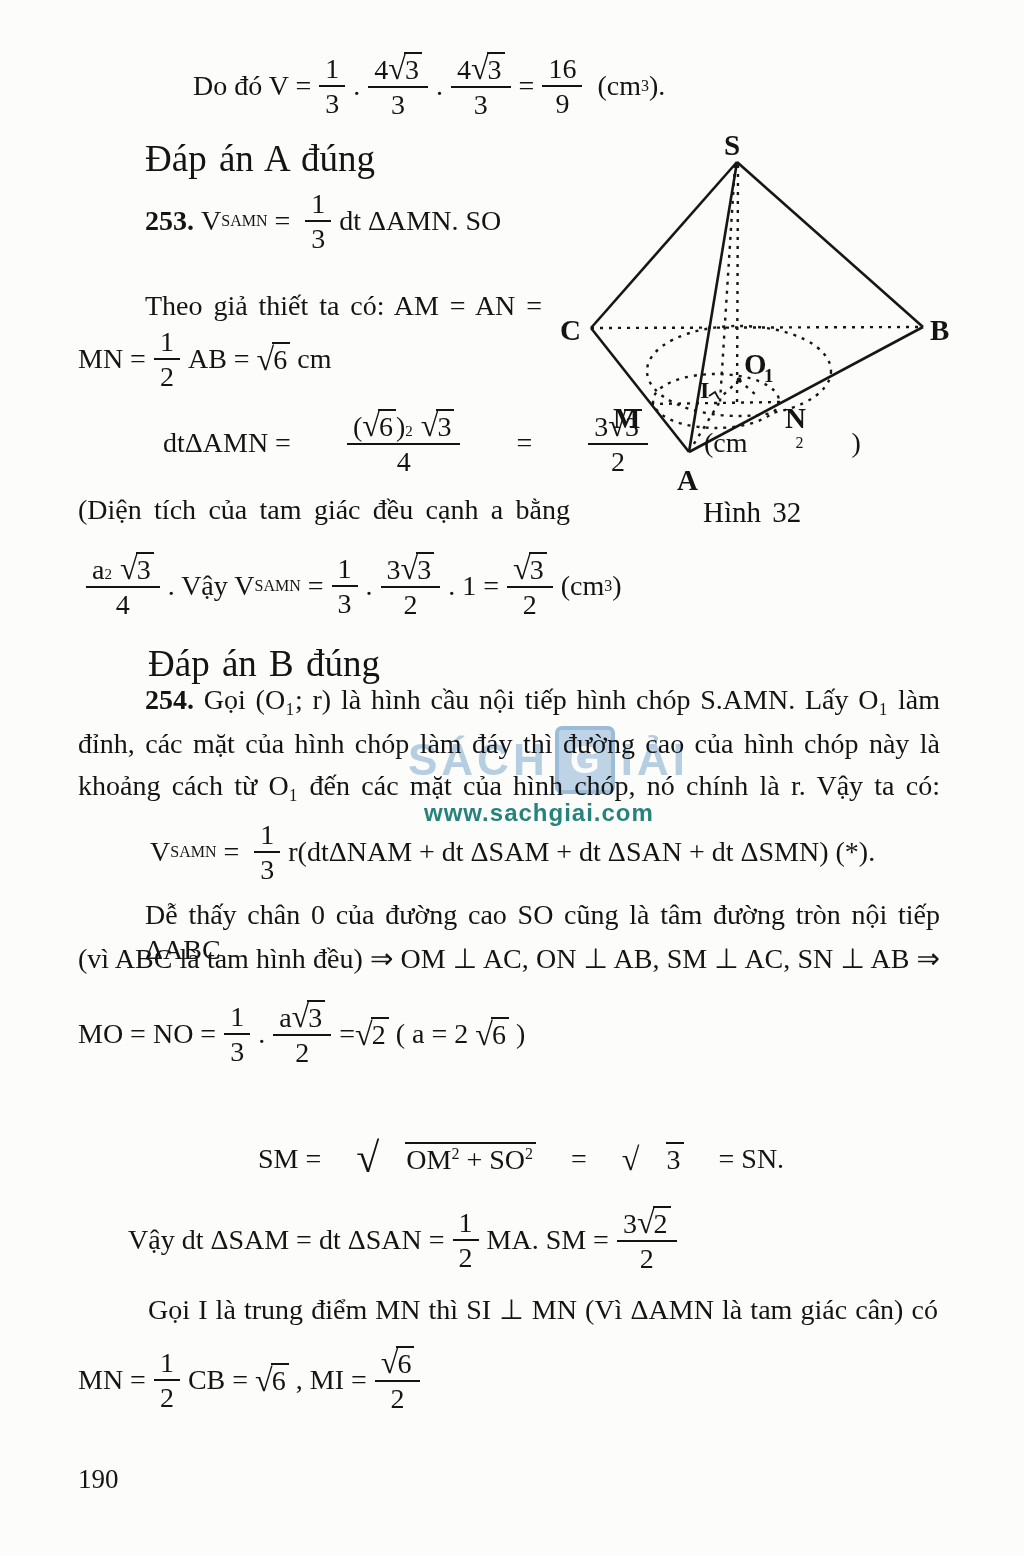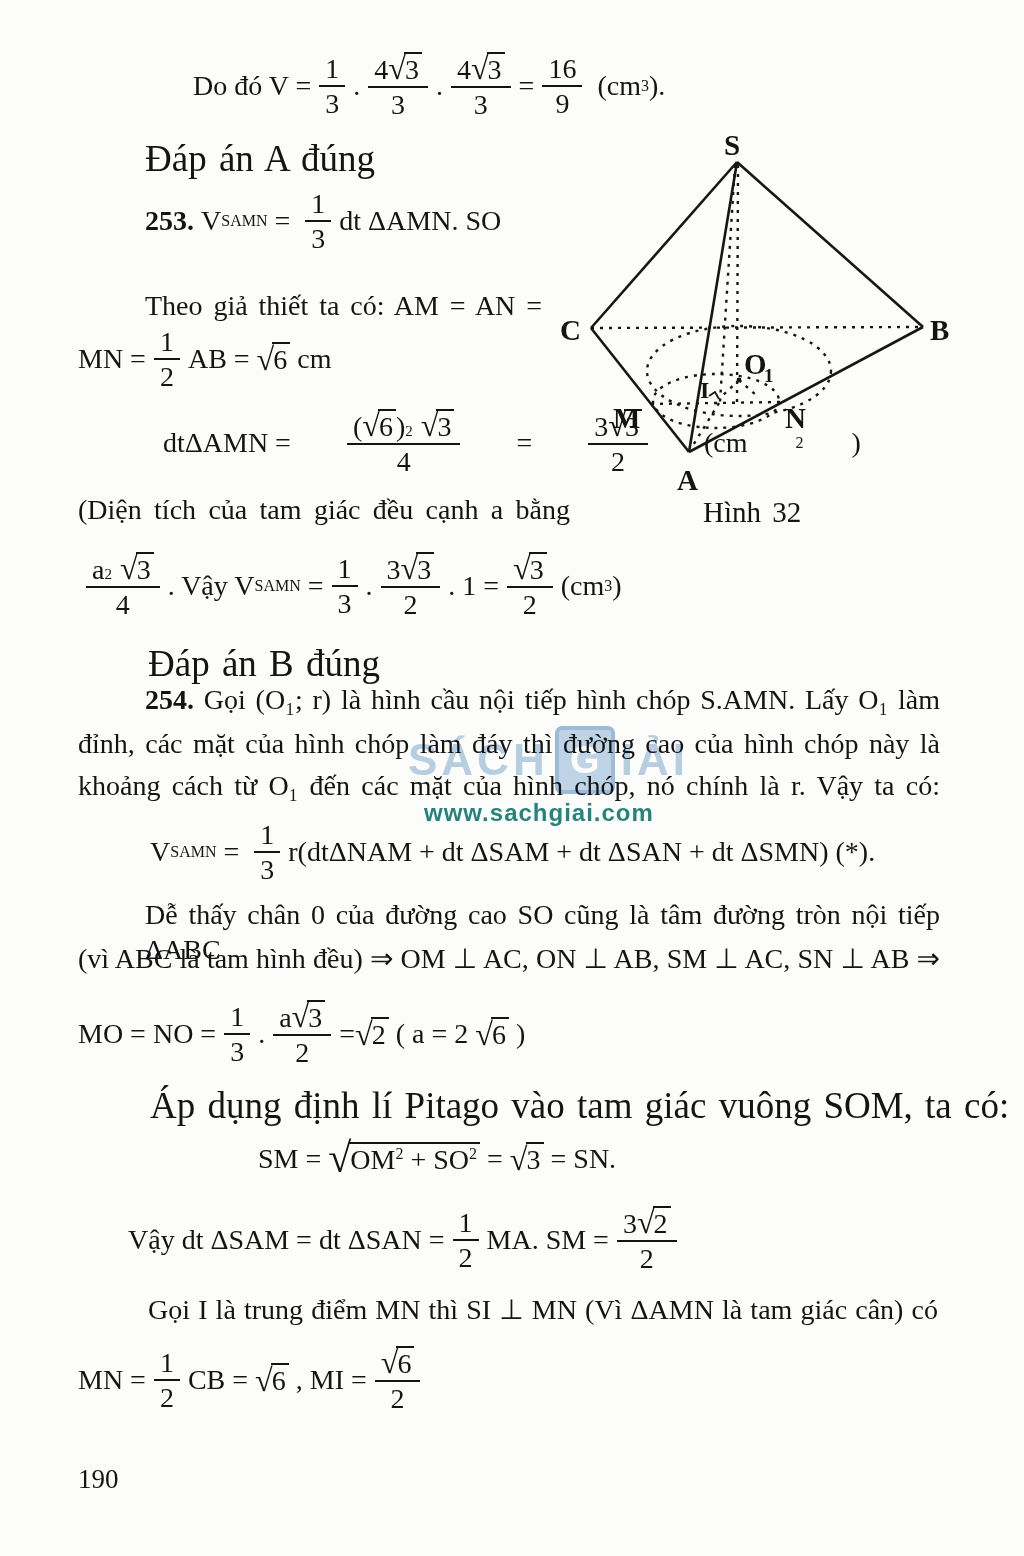--- a/index.html
+++ b/index.html
@@ -191,23 +191,22 @@
       </span>
     <span class="tk">=</span>
     <span class="rsign">√</span>
       <span class="rbar">2</span>
     <span class="tk"> ( a = 2 </span>
     <span class="rsign">√</span>
       <span class="rbar">6</span>
     <span class="tk"> )</span>
   </div>
 
-  <div class="tline" style="left:150px;top:1084px;">Áp dụng định lí Pitago vào tam giác vuông SOM, ta có:</div>
-
-  <div class="mrow bigroot" style="left:258px;top:1128px;height:62px;">
+
+  <div class="mrow bigroot" style="left:258px;top:1128px;height:62px;gap:28px;">
     <span class="tk">SM = </span>
     <span class="rsign">√</span>
       <span class="rbar"><span class="tk">OM</span><span class="sp">2</span><span class="tk"> + SO</span><span class="sp">2</span></span>
     <span class="tk"> = </span>
     <span class="rsign" style="font-size:1.15em;">√</span>
       <span class="rbar">3</span>
     <span class="tk"> = SN.</span>
   </div>
 
   <div class="mrow" style="left:128px;top:1192px;height:96px;justify-content:space-between;">

